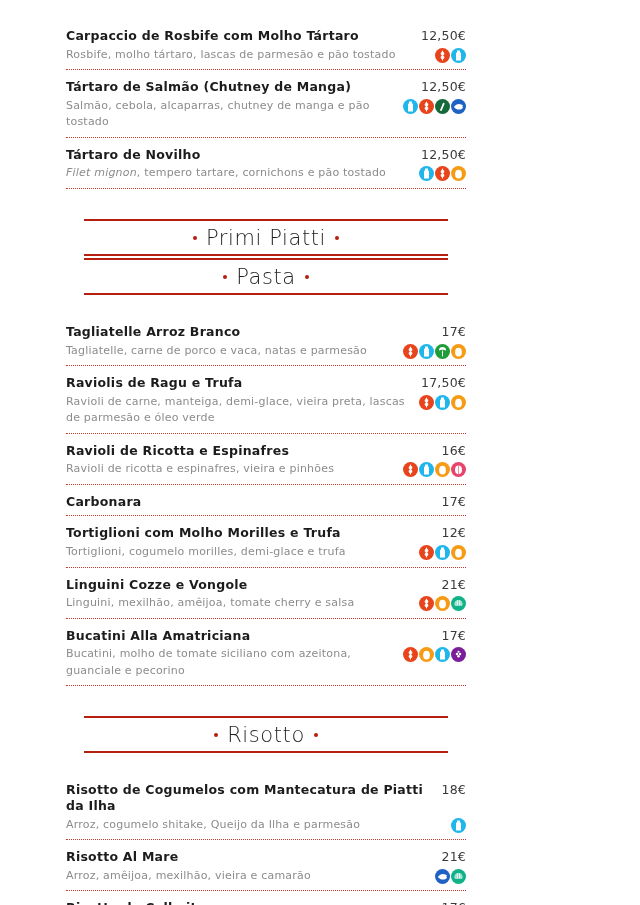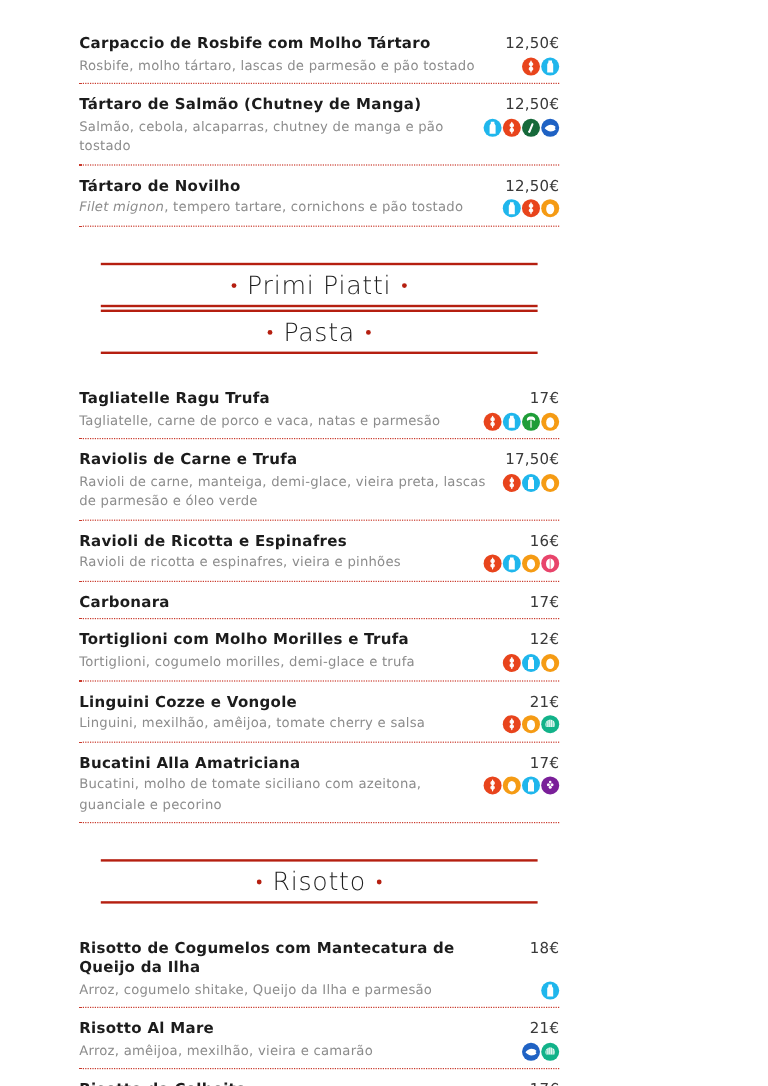--- a/index.html
+++ b/index.html
@@ -233,21 +233,21 @@
       <div class="section-title-wrap">
         <span class="dot" style="background: rgb(181, 31, 16);"></span>
         <span class="section-title">Pasta</span>
         <span class="dot" style="background: rgb(181, 31, 16);"></span>
       </div>
       <div class="rule" style="border-top-color: rgb(181, 31, 16);"></div>
     </div>
     <div class="spacer-sm"></div>
     <div class="item" style="border-bottom-color: rgb(201, 57, 43);">
       <div class="item-top">
-        <div class="item-name">Tagliatelle Ragu Trufa</div>
+        <div class="item-name">Tagliatelle Arroz Branco</div>
         <div class="item-price">17€</div>
       </div>
       <div class="item-bottom">
         <div class="item-desc">Tagliatelle, carne de porco e vaca, natas e parmesão</div>
         <div class="allergens">
           <span class="badge" title="gluten" style="background: rgb(232, 68, 28);">
             <svg viewBox="0 0 24 24">
               <g fill="#fff">
                 <rect x="11.2" y="4" width="1.6" height="16" rx="0.8"></rect>
                 <path d="M12 5.4c-1.9.6-3 2-3 3.6 0 1.3.9 2.3 3 3 2.1-.7 3-1.7 3-3 0-1.6-1.1-3-3-3.6z" opacity="0.95"></path>
@@ -271,21 +271,21 @@
           <span class="badge" title="egg" style="background: rgb(245, 155, 20);">
             <svg viewBox="0 0 24 24">
               <ellipse cx="12" cy="13" rx="5.4" ry="7" fill="#fff"></ellipse>
             </svg>
           </span>
         </div>
       </div>
     </div>
     <div class="item" style="border-bottom-color: rgb(201, 57, 43);">
       <div class="item-top">
-        <div class="item-name">Raviolis de Carne e Trufa</div>
+        <div class="item-name">Raviolis de Ragu e Trufa</div>
         <div class="item-price">17,50€</div>
       </div>
       <div class="item-bottom">
         <div class="item-desc">Ravioli de carne, manteiga, demi-glace, vieira preta, lascas de parmesão e óleo verde</div>
         <div class="allergens">
           <span class="badge" title="gluten" style="background: rgb(232, 68, 28);">
             <svg viewBox="0 0 24 24">
               <g fill="#fff">
                 <rect x="11.2" y="4" width="1.6" height="16" rx="0.8"></rect>
                 <path d="M12 5.4c-1.9.6-3 2-3 3.6 0 1.3.9 2.3 3 3 2.1-.7 3-1.7 3-3 0-1.6-1.1-3-3-3.6z" opacity="0.95"></path>
@@ -460,21 +460,21 @@
       <div class="section-title-wrap">
         <span class="dot" style="background: rgb(181, 31, 16);"></span>
         <span class="section-title">Risotto</span>
         <span class="dot" style="background: rgb(181, 31, 16);"></span>
       </div>
       <div class="rule" style="border-top-color: rgb(181, 31, 16);"></div>
     </div>
     <div class="spacer-sm"></div>
     <div class="item" style="border-bottom-color: rgb(201, 57, 43);">
       <div class="item-top">
-        <div class="item-name">Risotto de Cogumelos com Mantecatura de Queijo da Ilha</div>
+        <div class="item-name">Risotto de Cogumelos com Mantecatura de Piatti da Ilha</div>
         <div class="item-price">18€</div>
       </div>
       <div class="item-bottom">
         <div class="item-desc">Arroz, cogumelo shitake, Queijo da Ilha e parmesão</div>
         <div class="allergens">
           <span class="badge" title="milk" style="background: rgb(31, 182, 236);">
             <svg viewBox="0 0 24 24">
               <path fill="#fff" d="M9.6 4h4.8v2.2l1.6 2.6V20H8V8.8l1.6-2.6V4z"></path>
             </svg>
           </span>

